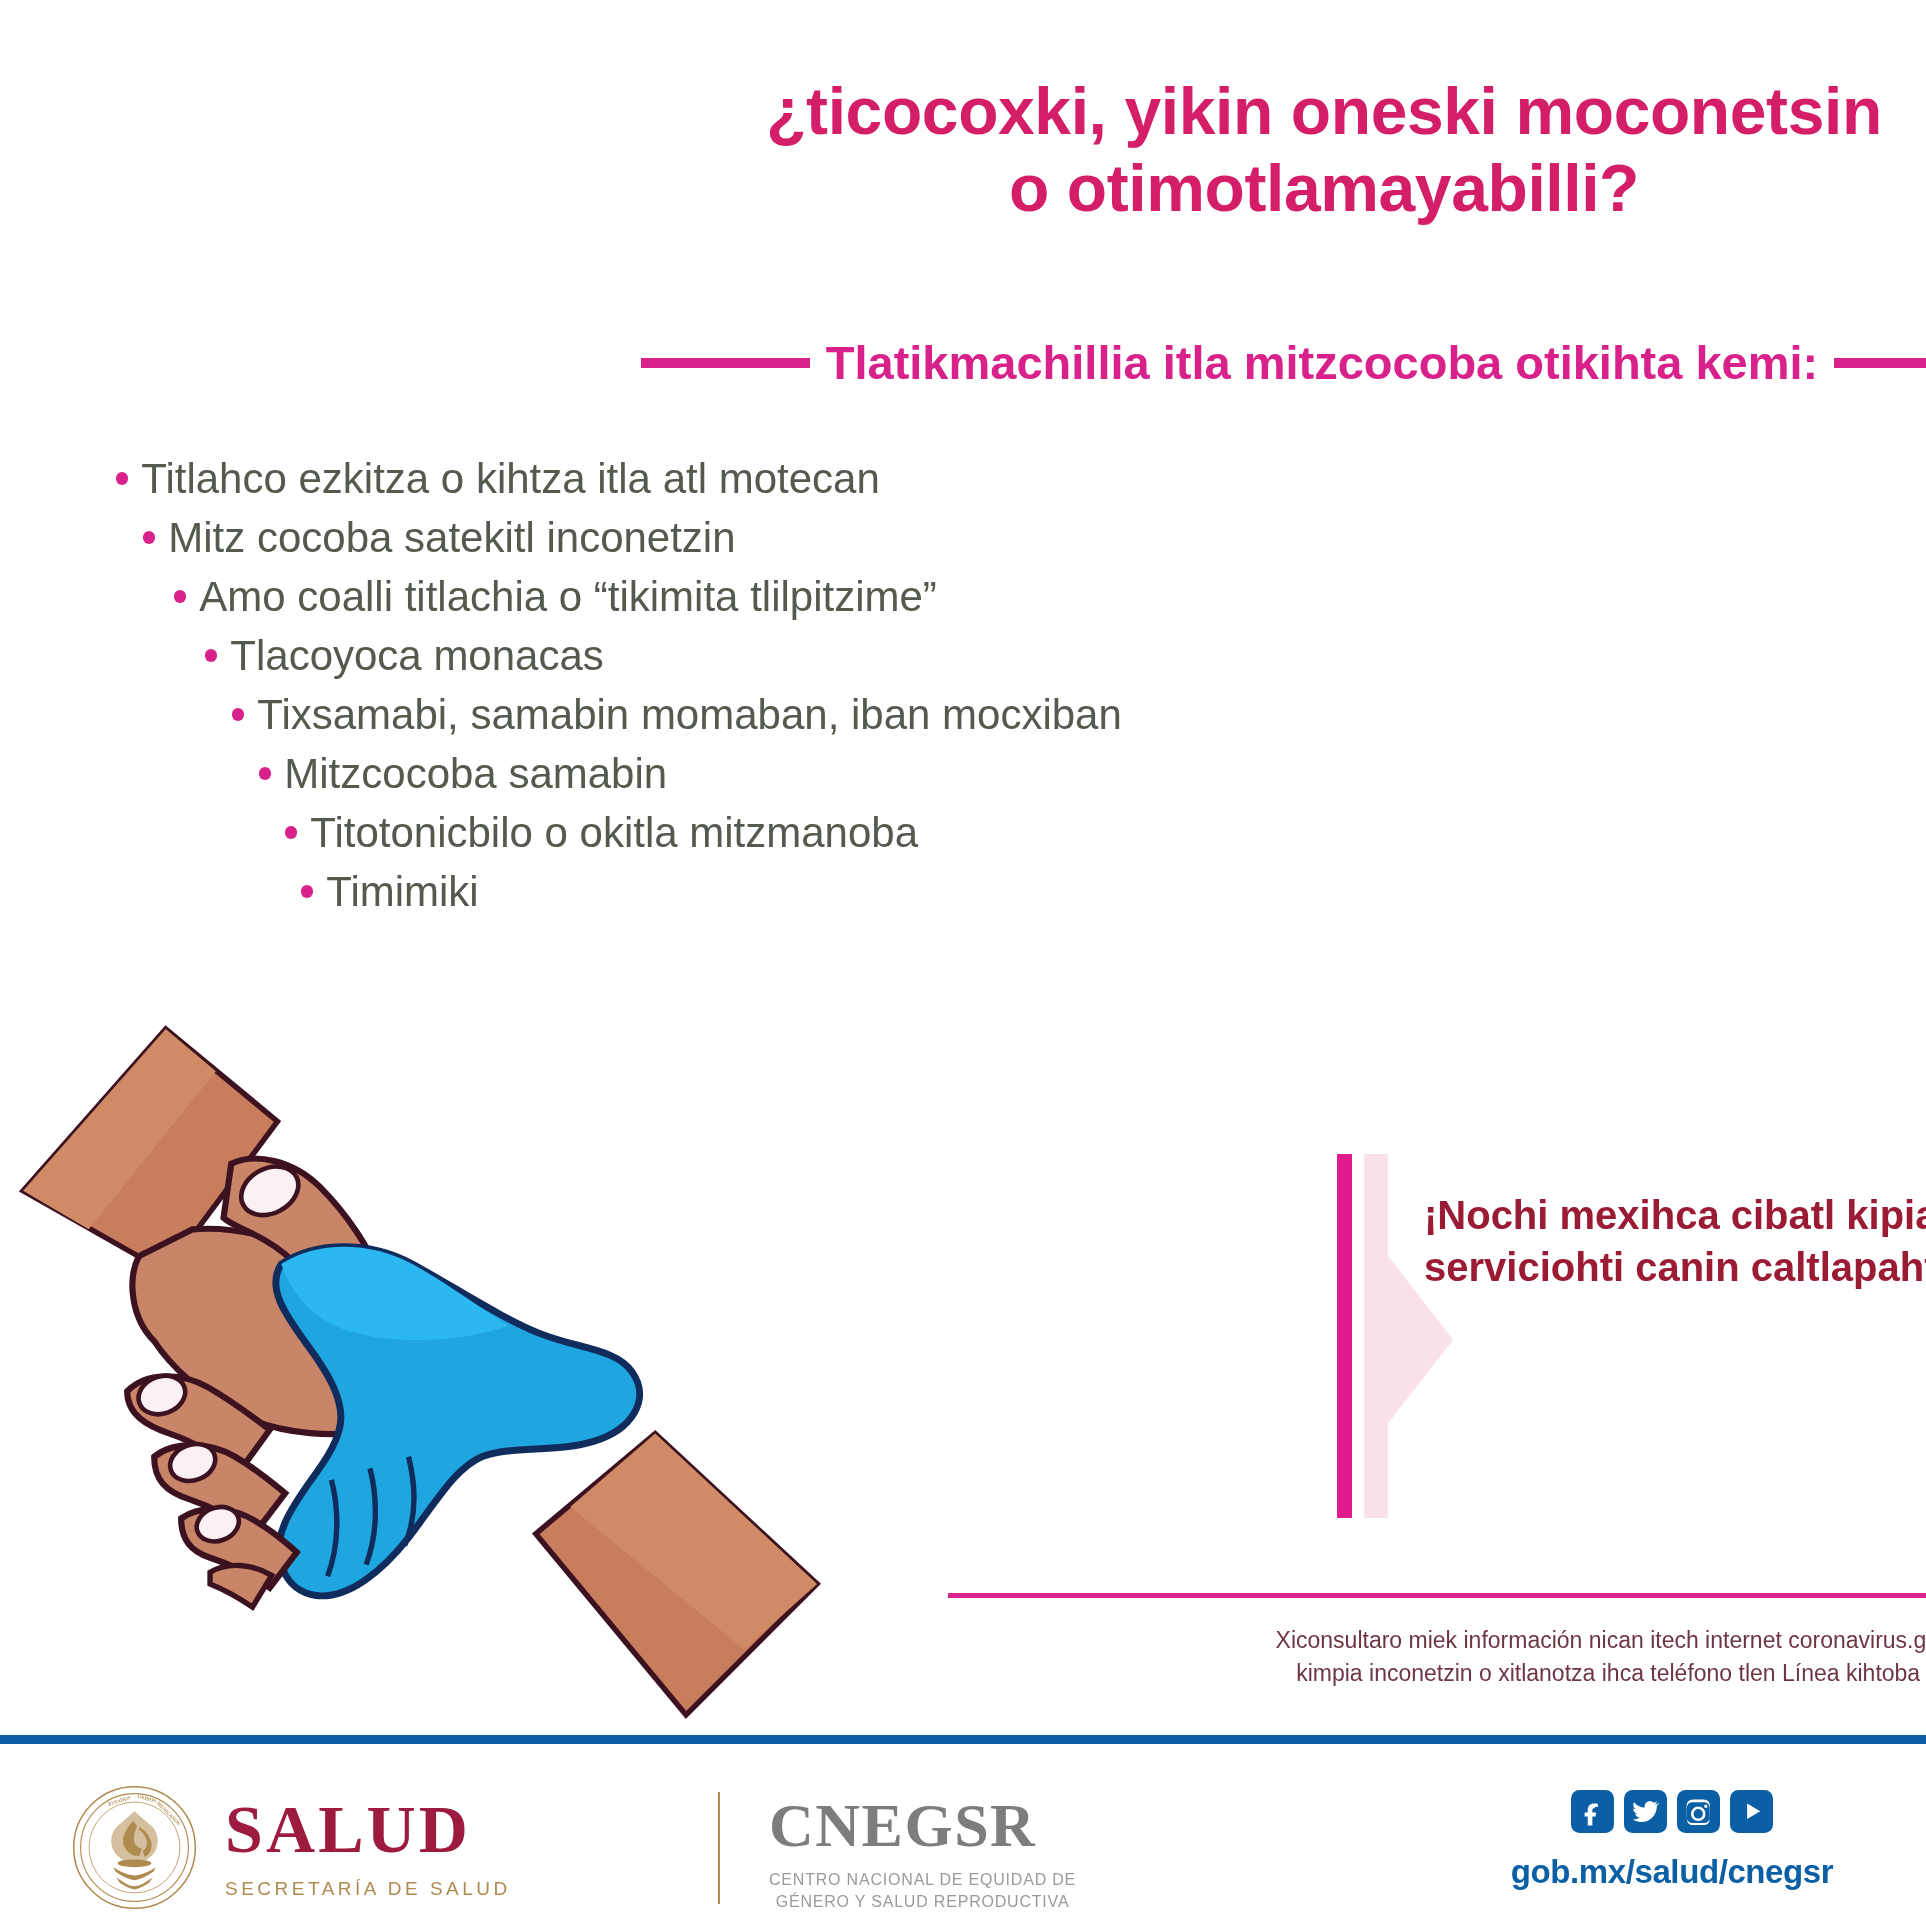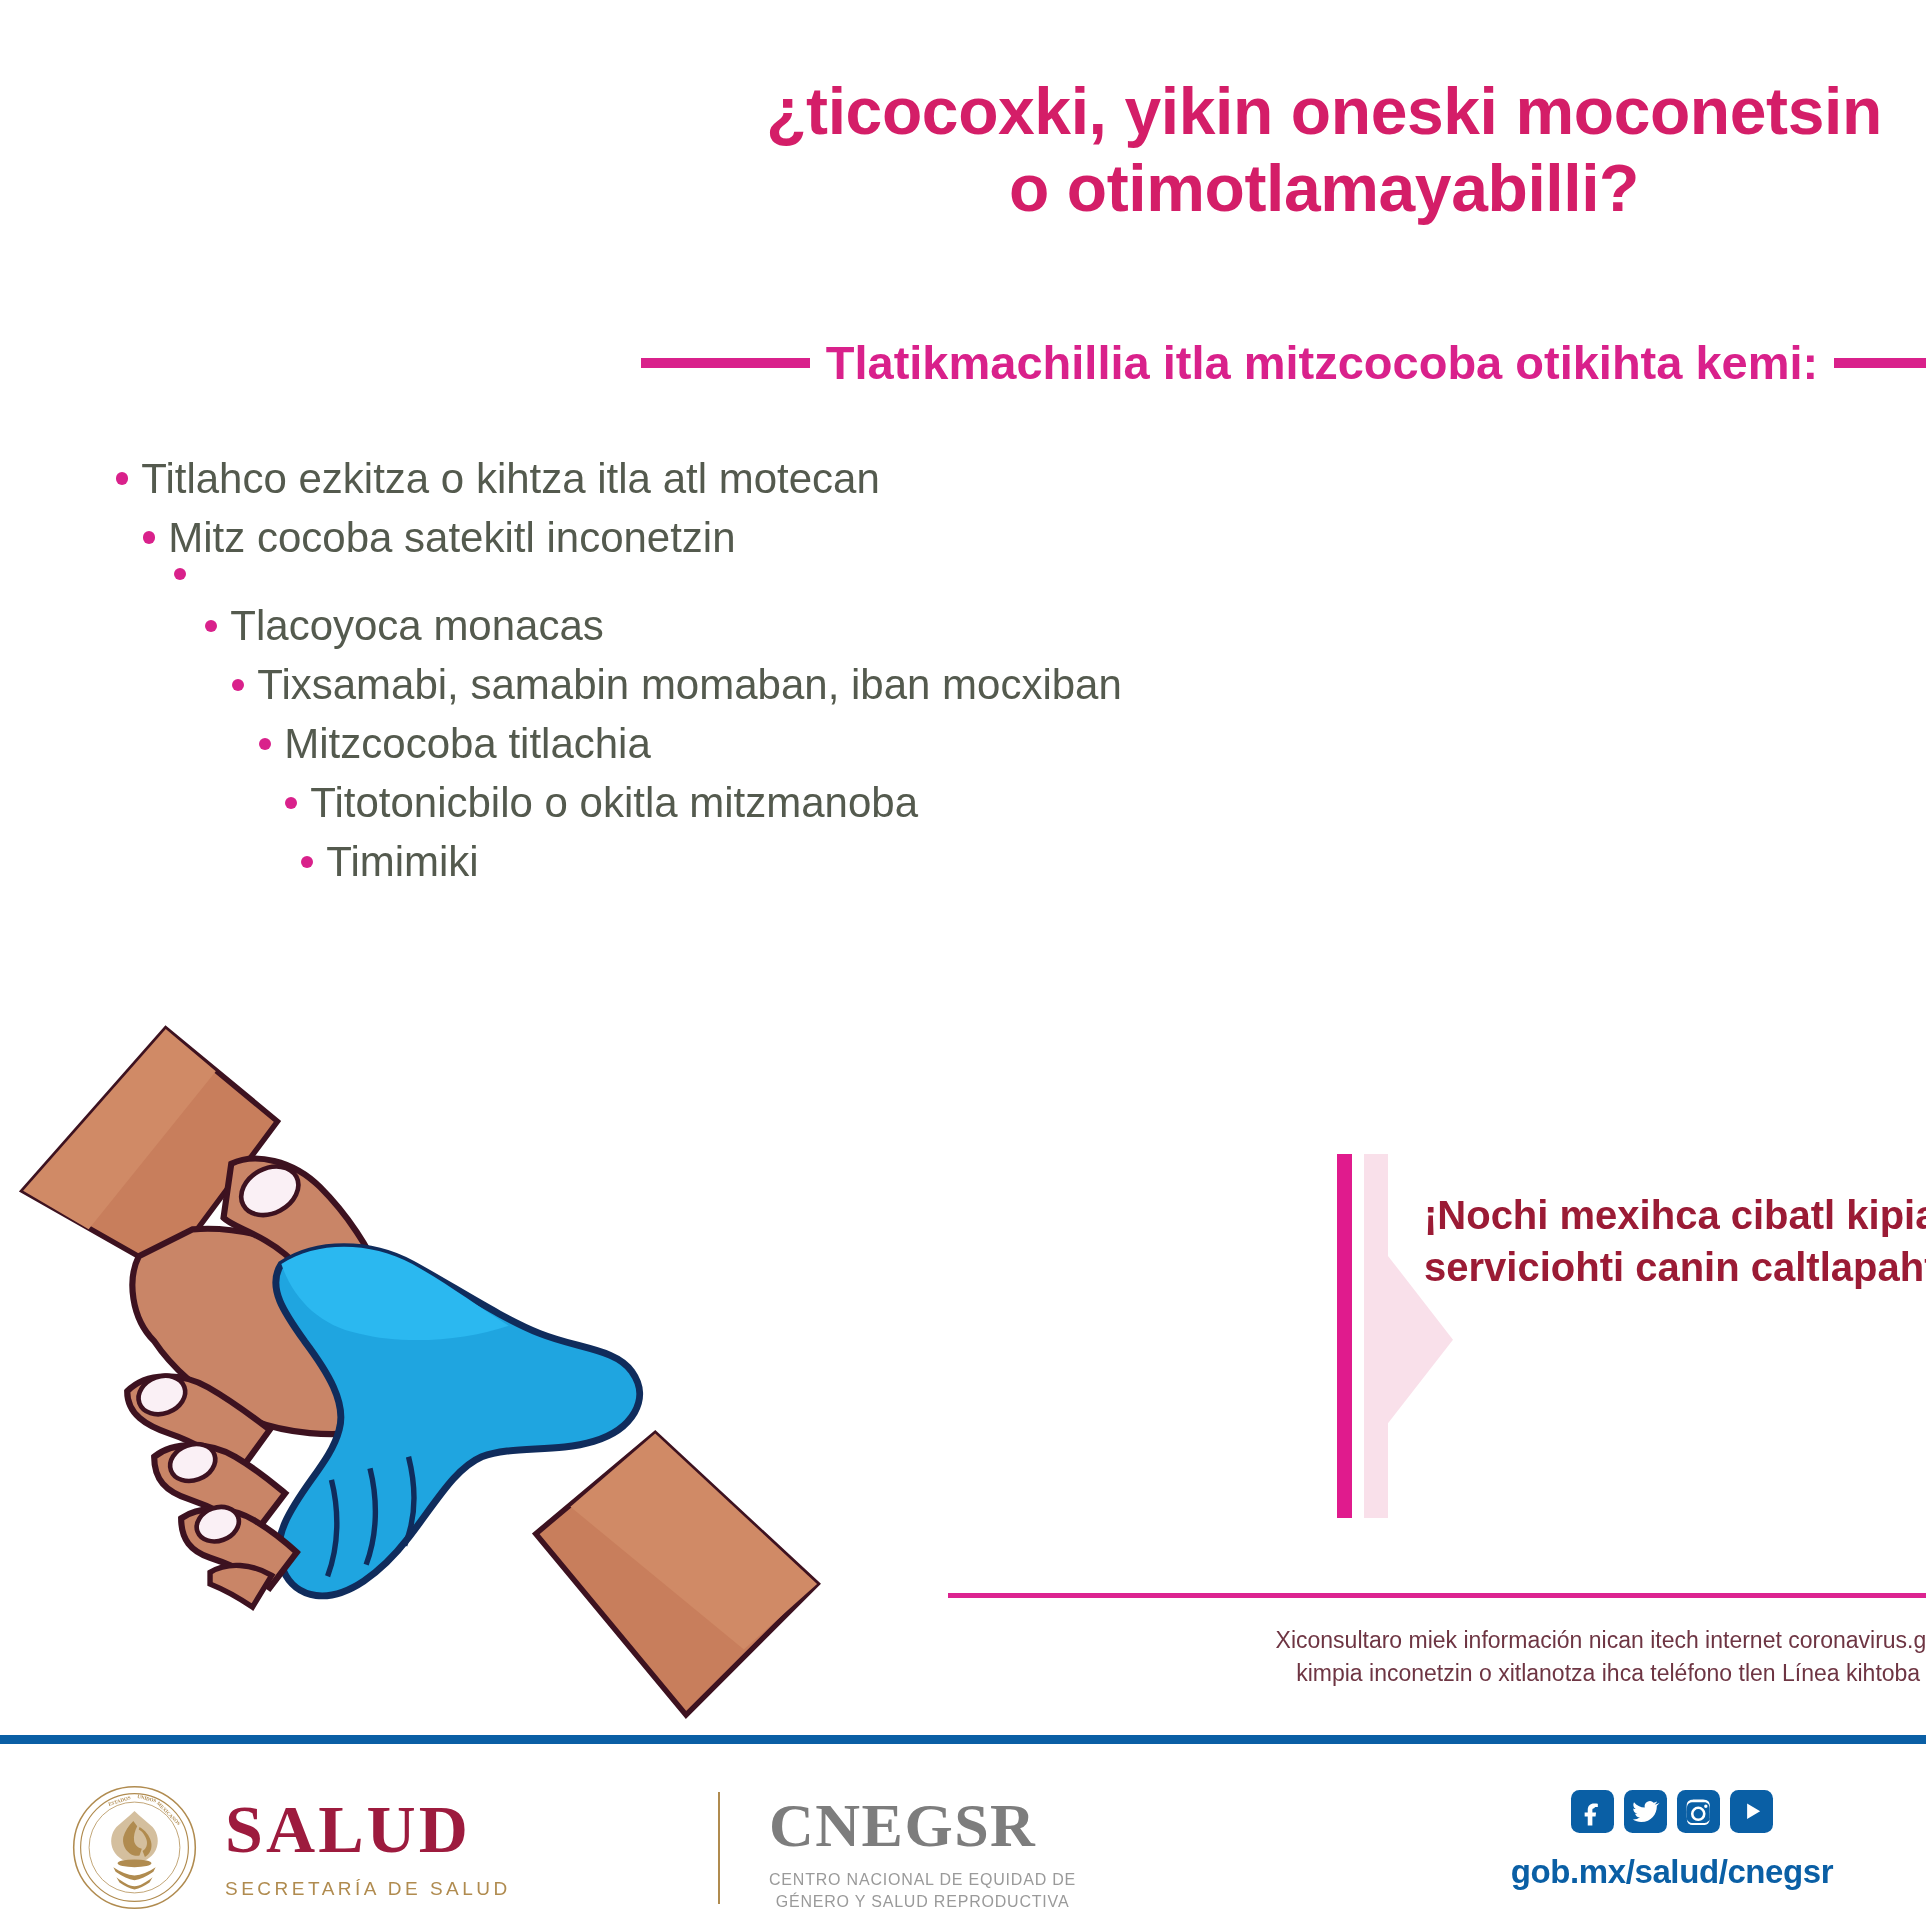--- a/index.html
+++ b/index.html
@@ -165,32 +165,33 @@
     <div class="bullet i0">
       <span class="dot"></span>
       <span class="btext">Titlahco ezkitza o kihtza itla atl motecan</span>
     </div>
     <div class="bullet i1">
       <span class="dot"></span>
       <span class="btext">Mitz cocoba satekitl inconetzin</span>
     </div>
     <div class="bullet i2">
       <span class="dot"></span>
+      <span class="btext">Amo coalli titlachia o “tikimita tlilpitzime”</span>
     </div>
     <div class="bullet i3">
       <span class="dot"></span>
       <span class="btext">Tlacoyoca monacas</span>
     </div>
     <div class="bullet i4">
       <span class="dot"></span>
       <span class="btext">Tixsamabi, samabin momaban, iban mocxiban</span>
     </div>
     <div class="bullet i5">
       <span class="dot"></span>
-      <span class="btext">Mitzcocoba titlachia</span>
+      <span class="btext">Mitzcocoba samabin</span>
     </div>
     <div class="bullet i6">
       <span class="dot"></span>
       <span class="btext">Titotonicbilo o okitla mitzmanoba</span>
     </div>
     <div class="bullet i7">
       <span class="dot"></span>
       <span class="btext">Timimiki</span>
     </div>
   </div>

